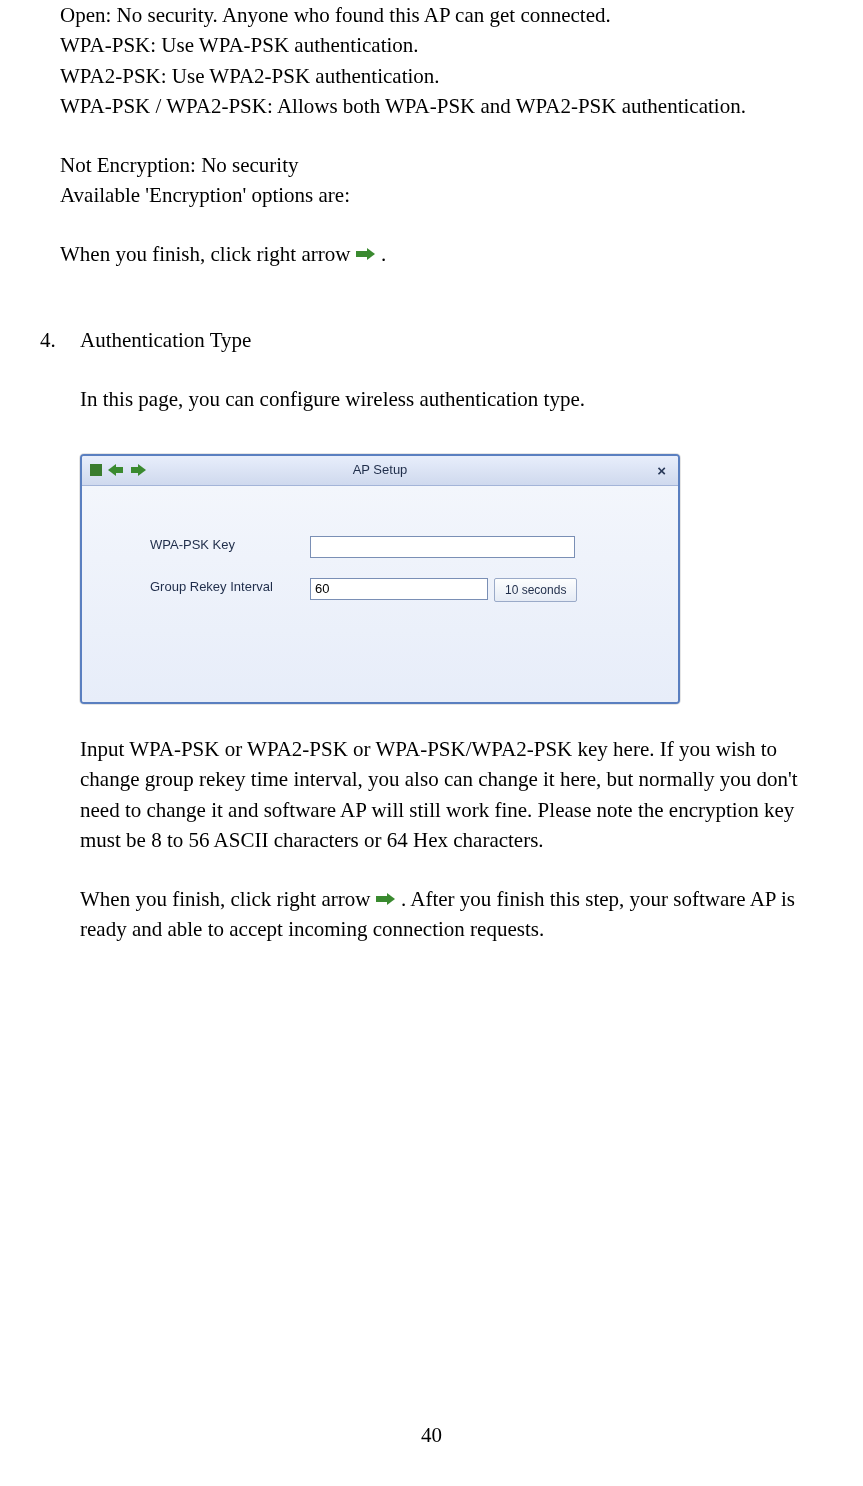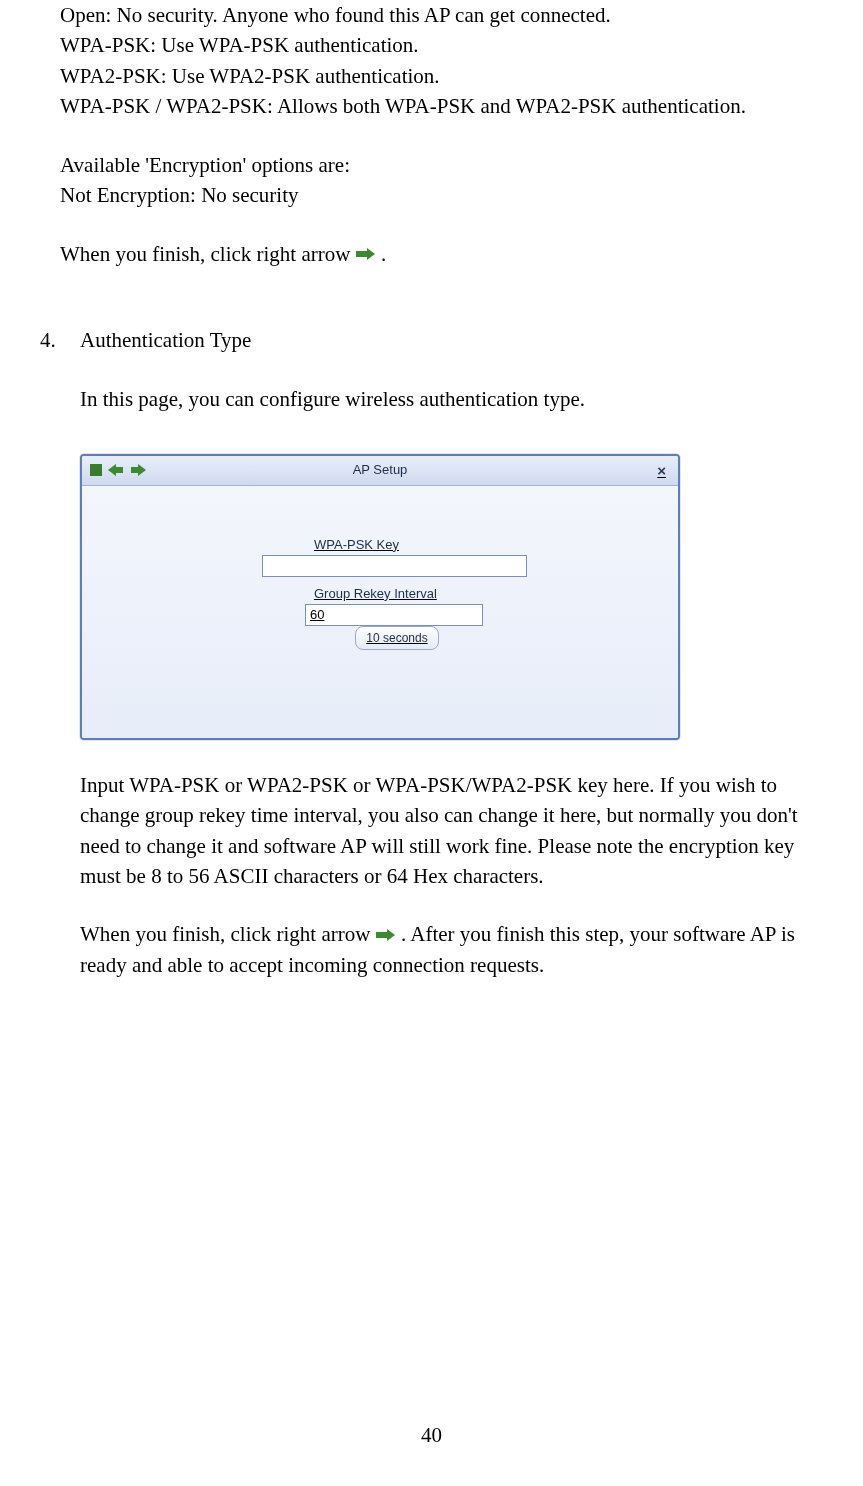--- a/index.html
+++ b/index.html
@@ -53,21 +53,20 @@
     .ap-dialog {
       width: 600px;
       border: 2px solid #5a7fc0;
       border-radius: 4px;
       background: #fff;
       margin: 10px 0 30px 0;
       font-family: Tahoma, Arial, sans-serif;
       font-size: 13px;
       overflow: hidden;
       box-shadow: 0 0 0 1px rgba(0,0,0,0.1);
-      text-decoration: underline;
     }
     .ap-titlebar {
       height: 30px;
       background: linear-gradient(#e8eefb, #cfd9ee);
       border-bottom: 1px solid #a3b4d8;
       display: flex;
       align-items: center;
       padding: 0 8px;
       position: relative;
     }
@@ -101,24 +100,23 @@
       font-weight: bold;
       cursor: pointer;
       padding: 2px 4px;
     }
     .ap-body {
       background: linear-gradient(#f3f6fc 0%, #e7edf9 100%);
       padding: 50px 40px 80px 68px;
     }
     .ap-form-row {
       display: flex;
-      align-items: center;
-      margin-bottom: 8px;
+      align-items: flex-start;
+      margin-bottom: 20px;
       color: #1f2d4a;
-      flex-direction: column;
     }
     .ap-label {
       width: 160px;
       font-size: 13px;
     }
     .ap-input {
       border: 1px solid #7a8fb5;
       background: #fff;
       height: 22px;
       font-size: 13px;
@@ -132,21 +130,21 @@
       width: 178px;
     }
     .ap-unit-btn {
       border: 1px solid #9aaac8;
       background: linear-gradient(#fdfefe, #e5ebf5);
       height: 24px;
       padding: 0 10px;
       margin-left: 6px;
       font-size: 12px;
       color: #1f2d4a;
-      border-radius: 8px;
+      border-radius: 2px;
       font-family: Tahoma, Arial, sans-serif;
     }
     .page-number {
       position: absolute;
       bottom: 36px;
       left: 50%;
       transform: translateX(-50%);
       font-size: 21px;
     }
   </style>
@@ -154,22 +152,22 @@
 <body>
 
 <div class="content">
 
   <div class="section-body" style="margin-left:20px;">
     <p>Open: No security. Anyone who found this AP can get connected.</p>
     <p>WPA-PSK: Use WPA-PSK authentication.</p>
     <p>WPA2-PSK: Use WPA2-PSK authentication.</p>
     <p>WPA-PSK / WPA2-PSK: Allows both WPA-PSK and WPA2-PSK authentication.</p>
     <div style="height:28px;"></div>
+    <p>Not Encryption: No security</p>
     <p>Available 'Encryption' options are:</p>
-    <p>Not Encryption: No security</p>
     <div style="height:28px;"></div>
     <p>
       <span>When you finish, click right arrow </span>
       <span class="arrow-inline">
         <svg width="20" height="16" viewBox="0 0 20 16">
           <rect x="0" y="5" width="11" height="6" fill="#3a8a2f"></rect>
           <polygon points="11,2 19,8 11,14" fill="#3a8a2f"></polygon>
         </svg>
       </span>
       <span> .</span>

